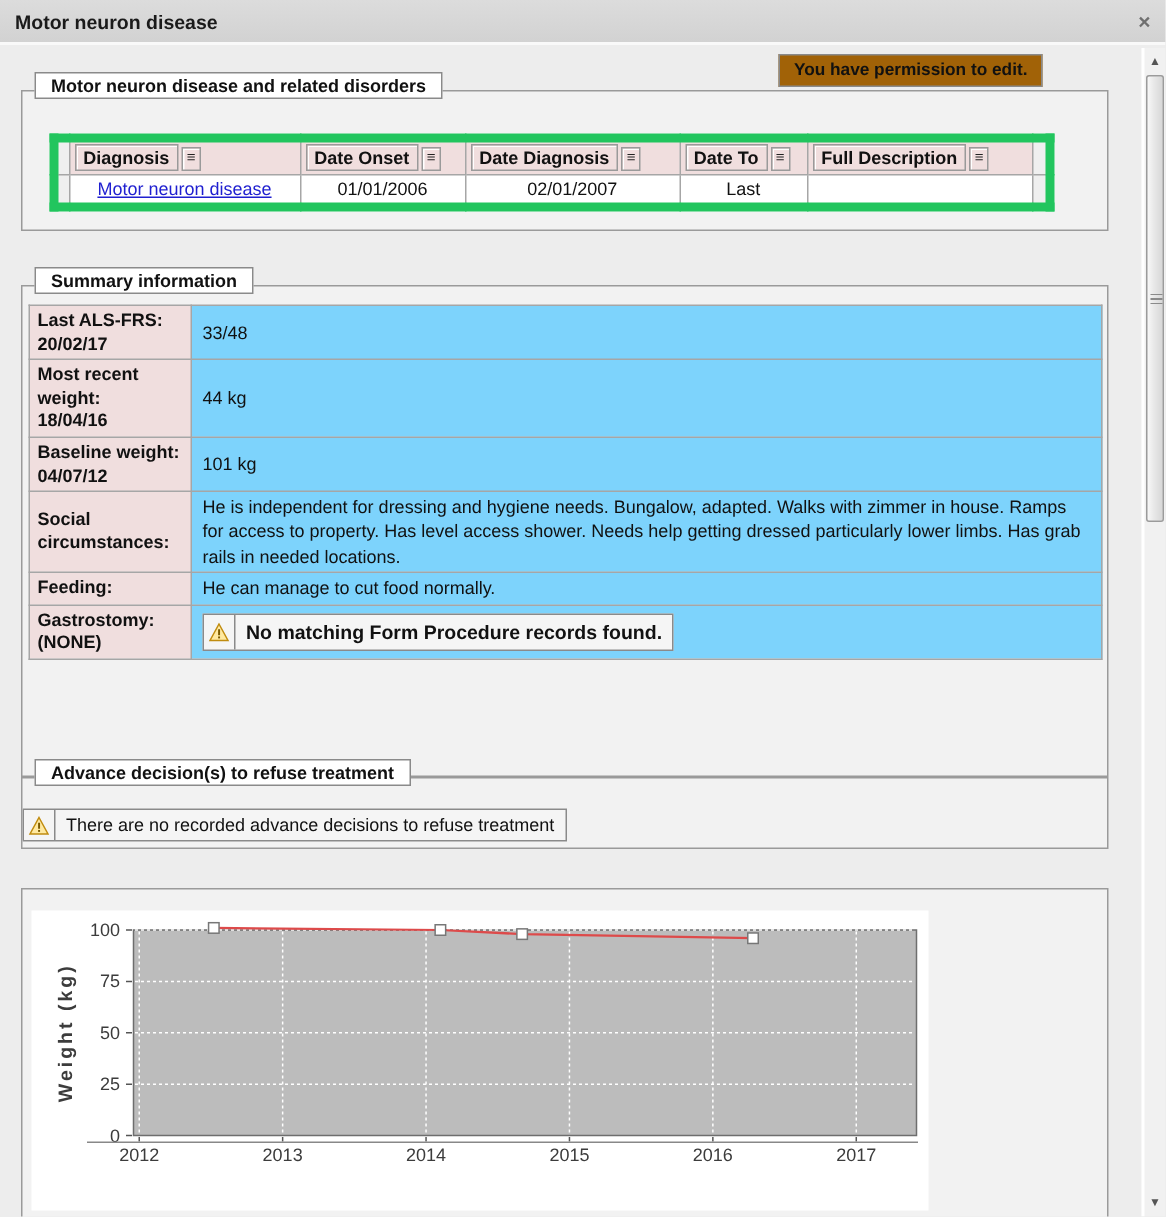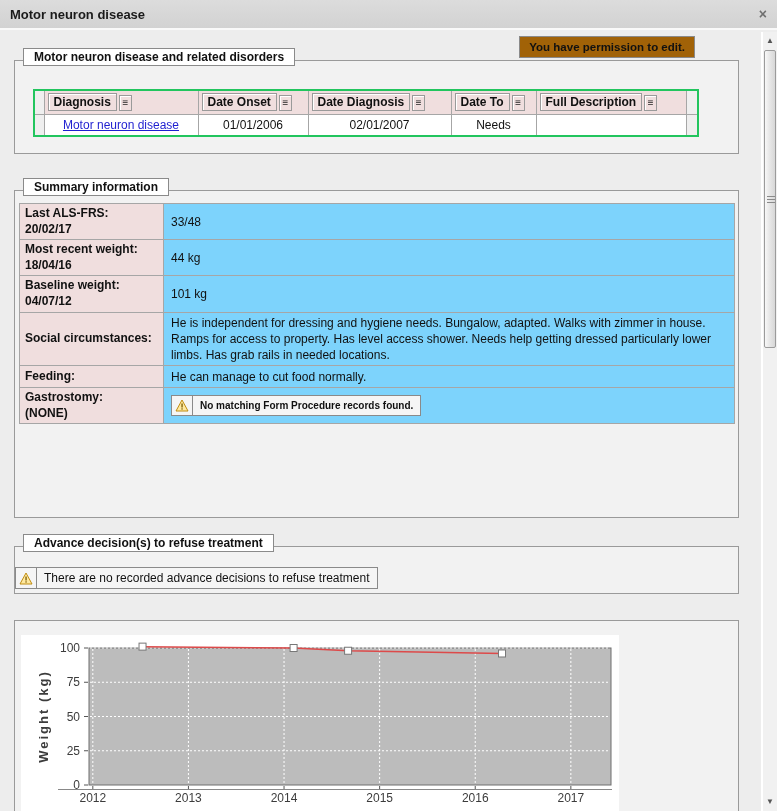--- a/index.html
+++ b/index.html
@@ -36,44 +36,44 @@
     padding:4px 9px; font-weight:bold; font-size:11.5px; color:#111; z-index:5;
   }
   
   .fieldset { position:relative; border:1px solid #9a9a9a; background:#f2f2f2; margin:0 22px 0 14px; }
   .legend {
     position:absolute; top:-13px; left:8px; background:#ffffff; border:1px solid #8a8a8a;
     padding:1px 10px; font-weight:bold; font-size:12px; color:#111; white-space:nowrap; z-index:2;
   }
   .fs1 { margin-top:28px; height:94px; }
   .fs2 { margin-top:36px; height:328px; }
-  .fs3 { margin-top:28px; height:48px; }
+  .fs3 { height:48px; }
   .fs4 { margin-top:26px; height:236px; }
   
   .dis-table { position:absolute; top:28px; left:18px; border-collapse:collapse; background:#fff; }
   .dis-table th, .dis-table td { border:1px solid #a6a6a6; padding:1px 3px; font-size:12px; }
   .dis-table th { background:#f0dede; font-weight:bold; height:24px; text-align:left; white-space:nowrap; }
   .dis-table td { height:22px; text-align:center; background:#ffffff; }
   .dis-table .edgecol { background:#efefef; padding:0; }
-  .dis-table { border:2px solid #22c55e; }
+  .dis-table { border:6px solid #22c55e; }
   .hbox { display:inline-block; border:1px solid #9a9a9a; box-shadow:inset 1px 1px 0 #ffffff; padding:1px 5px; cursor:pointer; }
   .ficon { display:inline-block; vertical-align:middle; border:1px solid #9a9a9a; box-shadow:inset 1px 1px 0 #ffffff;
     width:13px; height:16px; margin-left:2px; cursor:pointer; text-align:center; font-size:10px; line-height:14px; color:#222; }
   a.diag-link { color:#1f1fd0; text-decoration:underline; }
   
   .sum-table { position:absolute; top:12px; left:4px; width:716px; border-collapse:collapse; border:1px solid #7d7d7d; }
   .sum-table td { border:1px solid #a6a6a6; vertical-align:middle; }
-  .sum-table td.lbl { width:144px; background:#f0dede; font-weight:bold; padding:2px 5px; line-height:1.3; }
+  .sum-table td.lbl { width:108px; background:#f0dede; font-weight:bold; padding:2px 5px; line-height:1.3; }
   .sum-table td.val { background:#7dd3fc; padding:2px 7px; line-height:1.35; }
   tr.h36 td { height:36px; } tr.h35 td { height:35px; } tr.h51 td { height:51px; } tr.h22 td { height:22px; }
   
   .warnbox { display:inline-flex; align-items:stretch; border:1px solid #8a8a8a; background:#f5f5f5; }
   .warnbox .wicon { display:flex; align-items:center; padding:2px 3px; border-right:1px solid #8a8a8a; }
   .warnbox .wtext { padding:3px 7px; align-self:center; }
-  .warnbox.bold .wtext { font-weight:bold; font-size:10px; }
+  .warnbox.bold .wtext { font-weight:bold; font-size:13px; }
   .fs3 .warnbox { position:absolute; top:20px; left:0; }
   
   .chartwrap { position:absolute; top:14px; left:6px; width:598px; height:200px; background:#ffffff; }
   .tick { font-family:"Liberation Sans",sans-serif; font-size:12px; fill:#3c3c3c; }
   .ylab { font-family:"Liberation Sans",sans-serif; font-size:13px; font-weight:bold; fill:#3c3c3c; letter-spacing:2px; }
 </style>
 </head>
 <body>
 
 <div class="titlebar">
@@ -117,21 +117,21 @@
         </th>
         <th class="edgecol"></th>
       </tr>
       <tr>
         <td class="edgecol"></td>
         <td>
           <a href="#" class="diag-link">Motor neuron disease</a>
         </td>
         <td>01/01/2006</td>
         <td>02/01/2007</td>
-        <td>Needs</td>
+        <td>Last</td>
         <td></td>
         <td class="edgecol"></td>
       </tr>
     </tbody>
       </table>
   </div>
 
   <div class="fieldset fs2">
     <div class="legend">Summary information</div>
     <table class="sum-table">

